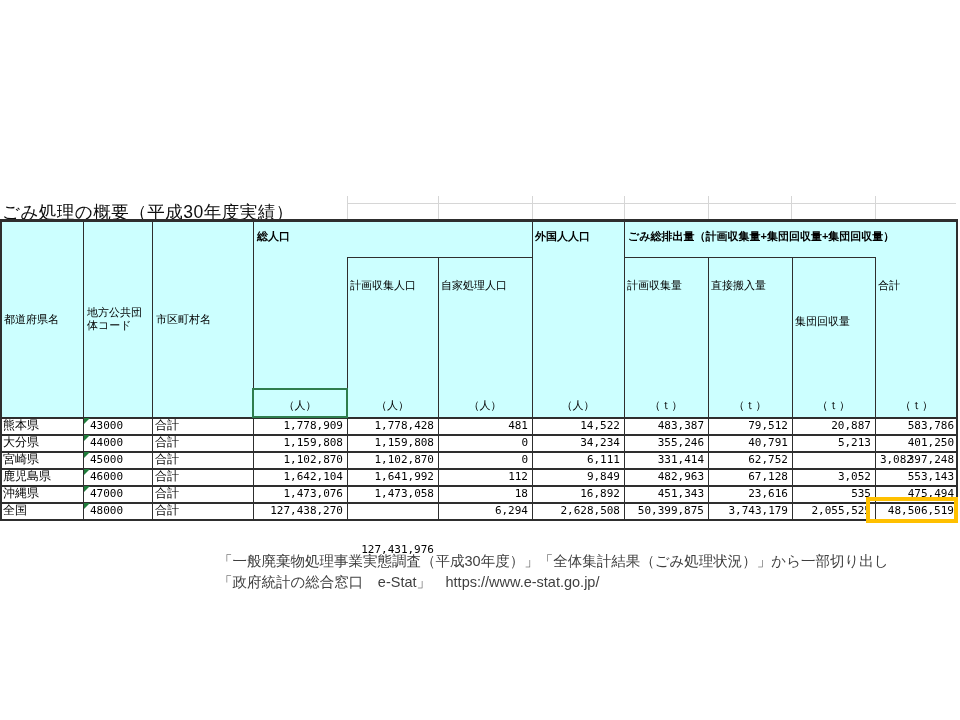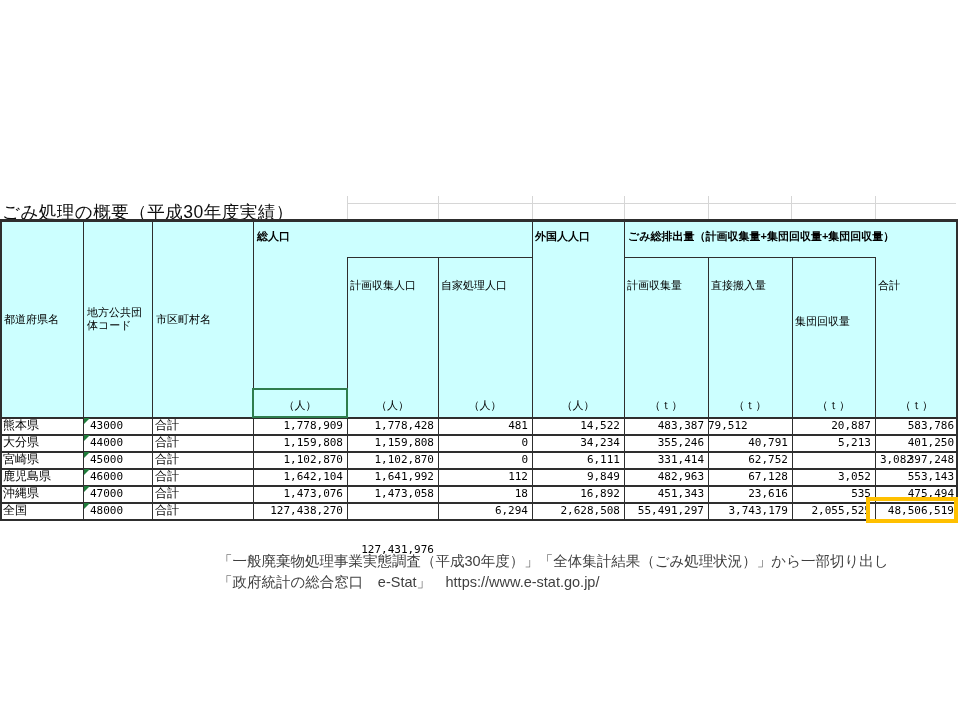--- a/index.html
+++ b/index.html
@@ -85,21 +85,21 @@
   <div id="rows">
       <div style="">
         <div class="abs cell jp" style="left:0px; top:417px; width:83px; height:17px; text-align:left; padding-left:3px;">熊本県</div>
         <div class="abs cell num" style="left:83px; top:417px; width:69px; height:17px; text-align:left; padding-left:7px;">43000</div>
         <div class="abs cell jp" style="left:152px; top:417px; width:101px; height:17px; text-align:left; padding-left:3px;">合計</div>
         <div class="abs cell num" style="left:253px; top:417px; width:94px; height:17px; text-align:right; padding-right:4px;">1,778,909</div>
         <div class="abs cell num" style="left:347px; top:417px; width:91px; height:17px; text-align:right; padding-right:4px;">1,778,428</div>
         <div class="abs cell num" style="left:438px; top:417px; width:94px; height:17px; text-align:right; padding-right:4px;">481</div>
         <div class="abs cell num" style="left:532px; top:417px; width:92px; height:17px; text-align:right; padding-right:4px;">14,522</div>
         <div class="abs cell num" style="left:624px; top:417px; width:84px; height:17px; text-align:right; padding-right:4px;">483,387</div>
-        <div class="abs cell num" style="left:708px; top:417px; width:84px; height:16px; padding-right:4px;">79,512</div>
+        <div class="abs cell num" style="left:708px; top:417px; width:84px; height:16px; text-align:right; padding-right:4px;">79,512</div>
         <div class="abs cell num" style="left:792px; top:417px; width:83px; height:17px; text-align:right; padding-right:4px;">20,887</div>
         <div class="abs cell num" style="left:875px; top:417px; width:83px; height:17px; text-align:right; padding-right:4px;">583,786</div>
       </div>
       <div style="">
         <div class="abs cell jp" style="left:0px; top:434px; width:83px; height:17px; text-align:left; padding-left:3px;">大分県</div>
         <div class="abs cell num" style="left:83px; top:434px; width:69px; height:17px; text-align:left; padding-left:7px;">44000</div>
         <div class="abs cell jp" style="left:152px; top:434px; width:101px; height:17px; text-align:left; padding-left:3px;">合計</div>
         <div class="abs cell num" style="left:253px; top:434px; width:94px; height:17px; text-align:right; padding-right:4px;">1,159,808</div>
         <div class="abs cell num" style="left:347px; top:434px; width:91px; height:17px; text-align:right; padding-right:4px;">1,159,808</div>
         <div class="abs cell num" style="left:438px; top:434px; width:94px; height:17px; text-align:right; padding-right:4px;">0</div>
@@ -149,21 +149,21 @@
         <div class="abs cell num" style="left:875px; top:485px; width:83px; height:17px; text-align:right; padding-right:4px;">475,494</div>
       </div>
       <div style="">
         <div class="abs cell jp" style="left:0px; top:502px; width:83px; height:17px; text-align:left; padding-left:3px;">全国</div>
         <div class="abs cell num" style="left:83px; top:502px; width:69px; height:17px; text-align:left; padding-left:7px;">48000</div>
         <div class="abs cell jp" style="left:152px; top:502px; width:101px; height:17px; text-align:left; padding-left:3px;">合計</div>
         <div class="abs cell num" style="left:253px; top:502px; width:94px; height:17px; text-align:right; padding-right:4px;">127,438,270</div>
         <div class="abs cell num" style="left:347px; top:502px; width:91px; height:17px; text-align:right; padding-right:4px;margin-top:39px;">127,431,976</div>
         <div class="abs cell num" style="left:438px; top:502px; width:94px; height:17px; text-align:right; padding-right:4px;">6,294</div>
         <div class="abs cell num" style="left:532px; top:502px; width:92px; height:27px; text-align:right; padding-right:4px;">2,628,508</div>
-        <div class="abs cell num" style="left:624px; top:502px; width:84px; height:17px; text-align:right; padding-right:4px;">55,491,297</div>
+        <div class="abs cell num" style="left:624px; top:502px; width:84px; height:17px; text-align:right; padding-right:4px;">50,399,875</div>
         <div class="abs cell num" style="left:708px; top:502px; width:84px; height:17px; text-align:right; padding-right:4px;">3,743,179</div>
         <div class="abs cell num" style="left:792px; top:502px; width:83px; height:17px; text-align:right; padding-right:4px;">2,055,525</div>
         <div class="abs cell num" style="left:875px; top:502px; width:83px; height:17px; text-align:right; padding-right:4px;">48,506,519</div>
       </div>
     </div>
   <div id="grid">
       <div class="abs vline" style="left:0px; top:222px; width:1.5px; height:297px;"></div>
       <div class="abs vline" style="left:83px; top:222px; width:1px; height:297px;"></div>
       <div class="abs vline" style="left:152px; top:222px; width:1px; height:297px;"></div>
       <div class="abs vline" style="left:253px; top:222px; width:1px; height:297px;"></div>

